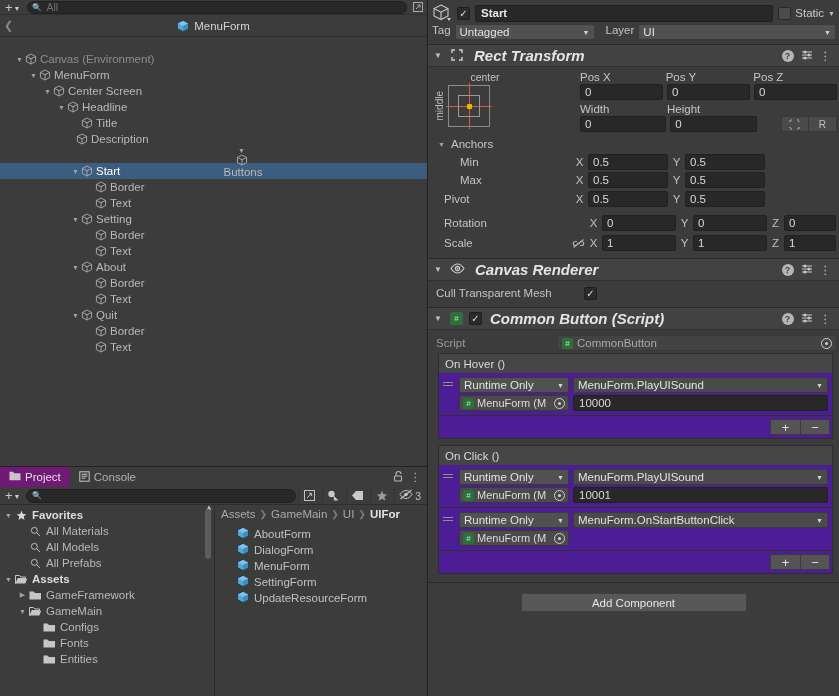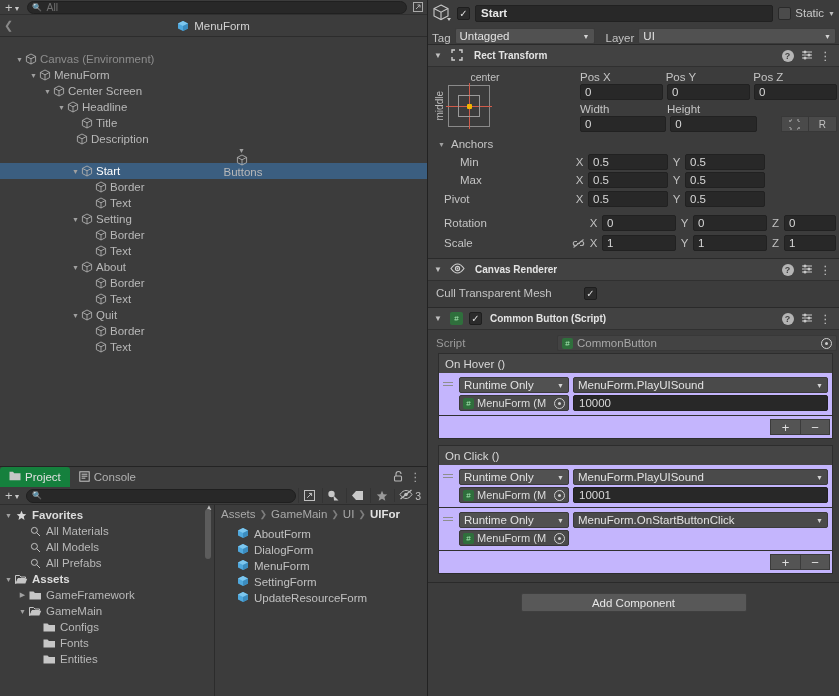--- a/index.html
+++ b/index.html
@@ -49,21 +49,21 @@
   .row .lbl { margin-left:3px; }
 
   
   .cube { width:12px; height:12px; flex:none; display:inline-block; position:relative; }
   .cube svg { display:block; }
 
   
   .proj { height:230px; display:flex; flex-direction:column; background:#383838; border-right:1px solid #222; border-top:1px solid #242424; }
   .proj-tabs { height:20px; background:#3c3c3c; display:flex; align-items:stretch; position:relative; }
   .ptab { display:flex; align-items:center; gap:4px; padding:0 9px; font-size:11.5px; color:#b0b0b0; }
-  .ptab.active { background:#15803d; color:#e0e0e0; border-top-left-radius:3px; border-top-right-radius:3px; }
+  .ptab.active { background:#701a75; color:#e0e0e0; border-top-left-radius:3px; border-top-right-radius:3px; }
   .tabs-right { margin-left:auto; display:flex; align-items:center; gap:6px; padding-right:6px; color:#b0b0b0; }
 
   .proj-toolbar { height:18px; background:#3c3c3c; display:flex; align-items:center; padding:0 2px; gap:2px; border-bottom:1px solid #2e2e2e; }
   .proj-search { flex:1; height:14px; background:#282828; border:1px solid #1f1f1f; border-radius:7px; display:flex; align-items:center; padding:0 6px; gap:4px; }
   .ptb { width:22px; height:15px; display:flex; align-items:center; justify-content:center; color:#b5b5b5; font-size:10px; border-left:1px solid #343434; }
   .hidden-count { display:flex; align-items:center; gap:2px; padding:0 4px; color:#c0c0c0; font-size:10.5px; border-left:1px solid #343434; }
 
   .proj-body { flex:1; display:flex; background:#3c3c3c; overflow:hidden; }
   .proj-tree { width:215px; background:#3c3c3c; position:relative; overflow:hidden; padding-top:2px; border-right:1px solid #2c2c2c; }
   .proj-scroll { position:absolute; right:3px; top:4px; width:6px; height:50px; background:#5c5c5c; border-radius:3px; }
@@ -90,52 +90,52 @@
   }
   .chk.off { color:transparent; background:#4b4b4b; border-color:#2a2a2a; }
   .name-field {
     flex:1; height:17px; background:#282828; border:1px solid #212121; border-radius:2px;
     display:flex; align-items:center; padding:0 5px; color:#e8e8e8; font-weight:bold; font-size:11.5px;
   }
   .static-wrap { display:flex; align-items:center; gap:4px; padding-right:2px; }
   .static-wrap .lbl { color:#c8c8c8; }
   .mini-car { font-size:7px; color:#bdbdbd; }
 
-  .tag-row { height:20px; display:flex; align-items:flex-end; gap:4px; padding:0 2px 0 4px; }
+  .tag-row { height:20px; display:flex; align-items:flex-start; gap:4px; padding:0 2px 0 4px; }
   .tag-row .cap { color:#c4c4c4; }
   .dd {
     height:16px; background:#515151; border:1px solid #3a3a3a; border-radius:2px;
     display:flex; align-items:center; padding:0 4px; color:#e2e2e2; font-size:11.5px; position:relative;
   }
   .dd .car { margin-left:auto; font-size:7px; color:#d4d4d4; padding-left:6px; }
 
   .comp { border-top:1px solid #2a2a2a; background:#3c3c3c; }
   .comp-head { height:22px; background:#424242; display:flex; align-items:center; gap:6px; padding:0 4px; border-bottom:1px solid #303030; }
   .comp-head .tri { width:12px; font-size:8px; color:#c0c0c0; }
-  .comp-title { font-weight:bold; color:#e4e4e4; font-size:10px; margin-left:4px; }
+  .comp-title { font-weight:bold; color:#e4e4e4; font-size:15px; margin-left:4px;font-style:italic; }
   .head-right { margin-left:auto; display:flex; align-items:center; gap:7px; padding-right:4px; color:#c8c8c8; }
   .circ-q { width:12px; height:12px; border-radius:50%; background:#b5b5b5; color:#424242; font-size:9px; font-weight:bold; display:flex; align-items:center; justify-content:center; }
 
   .comp-body { padding:4px 0 5px 0; }
   .fld-row { height:20px; display:flex; align-items:center; gap:4px; padding:0 2px 0 8px; }
   .fld-lbl { color:#c4c4c4; font-size:11.5px; }
   .num {
     height:16px; background:#282828; border:1px solid #212121; border-radius:2px;
     display:flex; align-items:center; padding:0 4px; color:#d8d8d8; font-size:11.5px;
   }
   .axis { color:#c0c0c0; width:9px; text-align:center; font-size:11.5px; }
 
   .anchor-widget { width:42px; height:42px; border:1px solid #8a8a8a; position:relative; background:#3c3c3c; }
   .anchor-widget .inner { position:absolute; left:9px; top:9px; width:22px; height:22px; border:1px solid #9a9a9a; }
   .anchor-widget .vline { position:absolute; left:50%; top:-3px; bottom:-3px; width:1px; background:#d05b4a; }
   .anchor-widget .hline { position:absolute; top:50%; left:-3px; right:-3px; height:1px; background:#d05b4a; }
   .anchor-widget .dot { position:absolute; left:50%; top:50%; width:5px; height:5px; margin:-2.5px 0 0 -2.5px; background:#f2b300; border-radius:1px; }
   .vert-label { writing-mode:vertical-rl; transform:rotate(180deg); font-size:10px; color:#bdbdbd; }
 
-  .ev-box { margin:0 6px 0 10px; background:#c4b5fd; border:1px solid #2d2d2d; }
+  .ev-box { margin:0 6px 0 10px; background:#4c1d95; border:1px solid #2d2d2d; }
   .ev-title { height:19px; background:#454545; display:flex; align-items:center; padding-left:6px; color:#d8d8d8; font-size:11.5px; }
   .ev-item { padding:4px 4px 4px 2px; border-bottom:1px solid #303030; }
   .ev-line { display:flex; align-items:center; gap:4px; }
   .grip { width:14px; color:#8a8a8a; font-size:10px; text-align:center; line-height:1; }
   .obj-field {
     height:16px; background:#4a4a4a; border:1px solid #383838; border-radius:2px;
     display:flex; align-items:center; gap:3px; padding:0 3px; color:#dcdcdc; font-size:11px; overflow:hidden;
   }
   .script-chip { width:11px; height:11px; background:#2f6f3c; border-radius:2px; display:flex; align-items:center; justify-content:center; color:#a6e8b2; font-size:8px; flex:none; }
   .target-circ { width:11px; height:11px; border-radius:50%; border:1px solid #cfcfcf; display:flex; align-items:center; justify-content:center; flex:none; }

